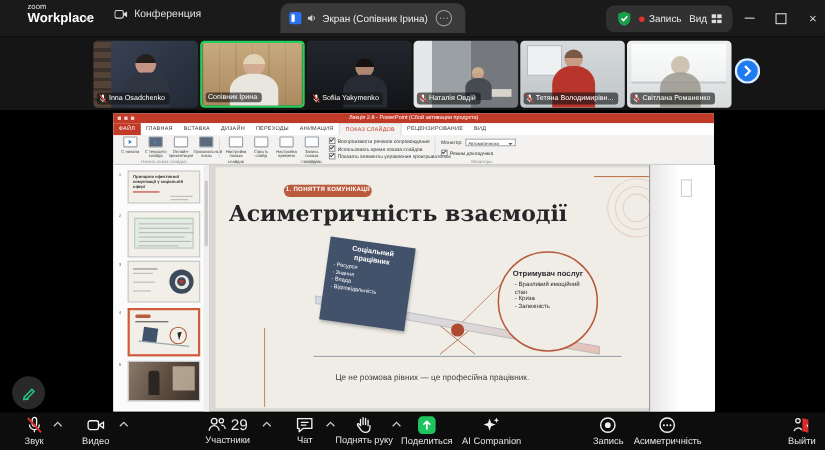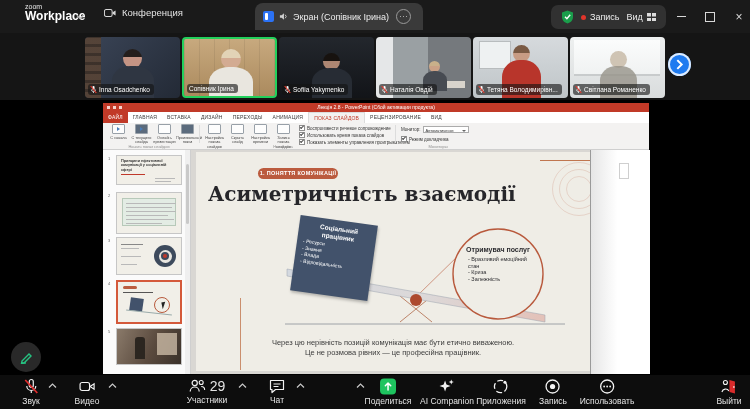--- a/index.html
+++ b/index.html
@@ -388,21 +388,20 @@
           </div>
 
           <div class="circle-text">
             <div class="ct">Отримувач послуг</div>
             <div class="ci">- Вразливий емоційний стан</div>
             <div class="ci">- Криза</div>
             <div class="ci">- Залежність</div>
           </div>
 
           <div class="slide-footer">
-            <div>Через цю нерівність позицій комунікація має бути етично виваженою.</div>
             <div>Це не розмова рівних — це професійна працівник.</div>
           </div>
         </div>
         <div id="rightstrip">
           <div class="sb"></div>
         </div>
       </div>
     </div>
   </div>
 
@@ -460,64 +459,64 @@
         <path d="M2 2.5 h13 v9 h-8 l-3.5 3 v-3 h-1.5 Z" fill="none" stroke="#f2f2f2" stroke-width="1.2" stroke-linejoin="round"></path>
         <line x1="5" y1="6" x2="12" y2="6" stroke="#f2f2f2" stroke-width="1"></line>
         <line x1="5" y1="8.5" x2="10" y2="8.5" stroke="#f2f2f2" stroke-width="1"></line>
         </svg>
       <span class="tlabel">Чат</span>
     </div>
     <svg class="tchev" style="left:296px" width="9" height="6" viewBox="0 0 9 6">
       <polyline points="1,4.5 4.5,1 8,4.5" fill="none" stroke="#c9c9c9" stroke-width="1.2"></polyline>
       </svg>
 
+    <div class="tool" style="left:331px">
+      <svg width="15" height="16" viewBox="0 0 15 16">
+        <path d="M4 9 V3.2 M6.3 8 V1.8 M8.6 8 V2.4 M10.9 9 V4" stroke="#f2f2f2" stroke-width="1.2" stroke-linecap="round" fill="none"></path>
+        <path d="M4 8.5 L2.2 7.2 C1.4 6.7 0.8 7.8 1.4 8.6 L4.5 13 C5.3 14.2 6.5 15 8.2 15 C10.8 15 12.6 13.2 12.6 10.6 V9" fill="none" stroke="#f2f2f2" stroke-width="1.2" stroke-linecap="round"></path>
+        </svg>
+      <span class="tlabel">Поднять руку</span>
+    </div>
     <svg class="tchev" style="left:356px" width="9" height="6" viewBox="0 0 9 6">
       <polyline points="1,4.5 4.5,1 8,4.5" fill="none" stroke="#c9c9c9" stroke-width="1.2"></polyline>
       </svg>
 
     <div class="tool" style="left:447px">
       <svg width="17" height="17" viewBox="0 0 17 17">
         <path d="M7 2.5 L8.4 6.6 L12.5 8 L8.4 9.4 L7 13.5 L5.6 9.4 L1.5 8 L5.6 6.6 Z" fill="#f2f2f2"></path>
         <path d="M13.2 1.5 L13.9 3.3 L15.7 4 L13.9 4.7 L13.2 6.5 L12.5 4.7 L10.7 4 L12.5 3.3 Z" fill="#f2f2f2"></path>
         </svg>
       <span class="tlabel">AI Companion</span>
     </div>
 
     <div class="tool" style="left:388px">
       <svg width="17" height="17" viewBox="0 0 17 17">
         <rect x="0.5" y="0.5" width="16" height="16" rx="4" fill="#1ec45f"></rect>
         <path d="M8.5 12 V5.5 M8.5 5 L5.8 7.7 M8.5 5 L11.2 7.7" stroke="#fff" stroke-width="1.5" fill="none" stroke-linecap="round"></path>
         </svg>
       <span class="tlabel">Поделиться</span>
     </div>
 
-    <div class="tool" style="left:501px">
-      <svg width="17" height="17" viewBox="0 0 17 17">
-        <circle cx="8.5" cy="8.5" r="6.2" fill="none" stroke="#f2f2f2" stroke-width="1.3" stroke-dasharray="5 3.5" stroke-linecap="round"></circle>
-        <circle cx="12.8" cy="4.2" r="1.5" fill="#f2f2f2"></circle>
-        </svg>
-      <span class="tlabel">Приложения</span>
-    </div>
 
     <div class="tool" style="left:553px">
       <svg width="17" height="17" viewBox="0 0 17 17">
         <circle cx="8.5" cy="8.5" r="6.5" fill="none" stroke="#f2f2f2" stroke-width="1.3"></circle>
         <circle cx="8.5" cy="8.5" r="2.6" fill="#f2f2f2"></circle>
         </svg>
       <span class="tlabel">Запись</span>
     </div>
 
     <div class="tool" style="left:607px">
       <svg width="17" height="17" viewBox="0 0 17 17">
         <circle cx="8.5" cy="8.5" r="6.5" fill="none" stroke="#f2f2f2" stroke-width="1.3"></circle>
         <circle cx="5.5" cy="8.5" r="0.9" fill="#f2f2f2"></circle>
           <circle cx="8.5" cy="8.5" r="0.9" fill="#f2f2f2"></circle>
           <circle cx="11.5" cy="8.5" r="0.9" fill="#f2f2f2"></circle>
         </svg>
-      <span class="tlabel">Использовать</span>
+      <span class="tlabel">Асиметричність</span>
     </div>
 
     <div class="tool" style="left:729px">
       <svg width="17" height="17" viewBox="0 0 17 17">
         <circle cx="5" cy="4.5" r="2" fill="none" stroke="#f2f2f2" stroke-width="1.1"></circle>
         <path d="M1.5 14 a3.8 3.8 0 0 1 7 -1" fill="none" stroke="#f2f2f2" stroke-width="1.1"></path>
         <path d="M9 2 L14.5 3.5 V15.5 L9 14 Z" fill="#d92b2b"></path>
         <rect x="13" y="8" width="1" height="2" fill="#fff"></rect>
         </svg>
       <span class="tlabel">Выйти</span>

